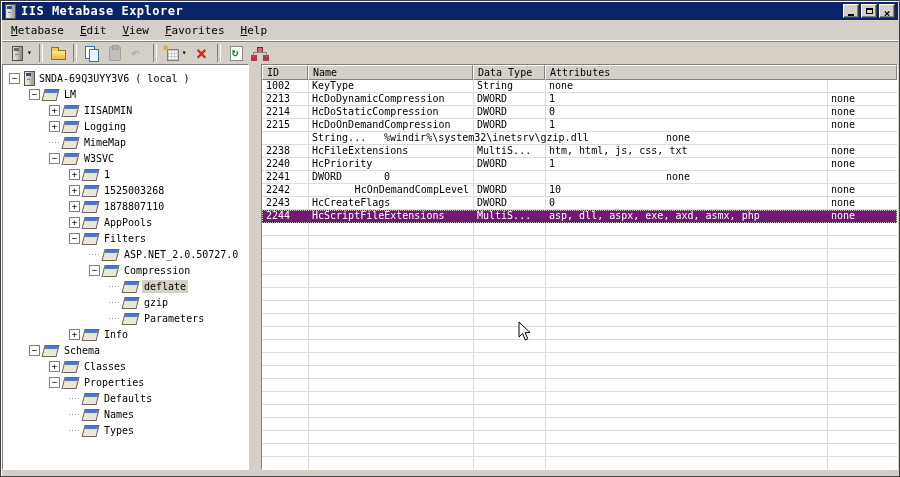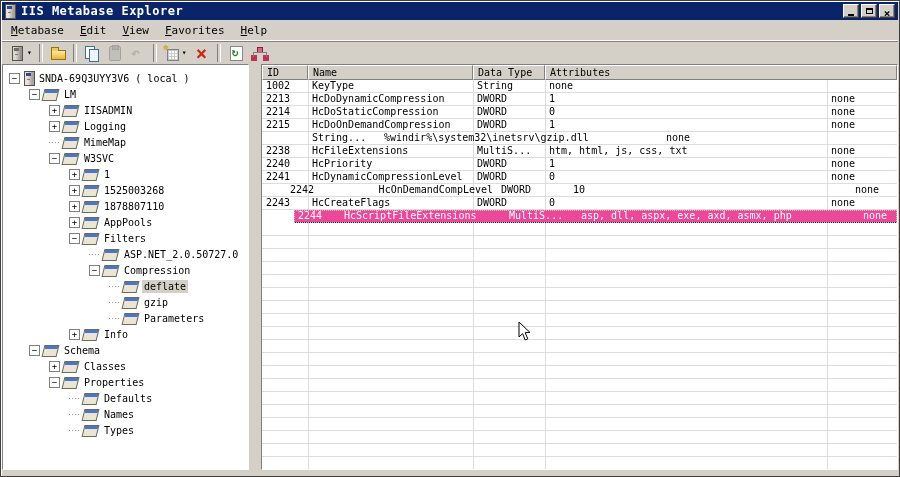--- a/index.html
+++ b/index.html
@@ -140,21 +140,21 @@
     box-sizing:border-box;padding:1px 4px;background:#d4d0c8;white-space:nowrap;overflow:hidden;
     border:1px solid;border-color:#fff #808080 #808080 #fff;flex:none;
   }
   .lbody{flex:1;position:relative;font-size:10px;display:flex;flex-direction:column;overflow:hidden;}
   .vline{position:absolute;top:0;bottom:0;width:1px;background:#dcdcdc;}
   .lrow{
     display:flex;height:13px;flex:none;box-sizing:border-box;line-height:12px;
     border-bottom:1px solid #dcdcdc;position:relative;background:transparent;color:#000;
   }
   .lcell{box-sizing:border-box;padding:0 4px;white-space:nowrap;overflow:hidden;flex:none;}
-  .lrow.selected{background:#ec4899;color:#fff;border-bottom-color:#0a246a;outline:1px dotted #c8c4bc;outline-offset:-1px;margin-left:32px;}
+  .lrow.selected{background:#701a75;color:#fff;border-bottom-color:#0a246a;outline:1px dotted #c8c4bc;outline-offset:-1px;}
   .filler{
     flex:1;position:relative;
     background:repeating-linear-gradient(to bottom,transparent 0 12px,#dcdcdc 12px 13px);
   }
 
   
   #cursor{position:absolute;left:518px;top:321px;pointer-events:none;}
 </style>
 </head>
 <body>
@@ -480,31 +480,30 @@
   <span class="lcell" style="width: 72px;">DWORD</span>
 
   <span class="lcell" style="width: 282px;">1</span>
 
   <span class="lcell" style="flex: 1 1 0%;">none</span>
 </div>
 
   <div class="lrow">
   <span class="lcell" style="width: 46px;">2241</span>
 
-  <span class="lcell" style="width: 165px;">HcDynamicCompressionLevel</span>
 
   <span class="lcell" style="width: 72px;">DWORD</span>
 
   <span class="lcell" style="width: 282px;">0</span>
 
   <span class="lcell" style="flex: 1 1 0%;">none</span>
 </div>
 
   <div class="lrow">
-  <span class="lcell" style="width: 46px; margin-left: 24px;">2242</span>
+  <span class="lcell" style="width: 46px;">2242</span>
 
   <span class="lcell" style="width: 165px; text-align: right;">HcOnDemandCompLevel</span>
 
   <span class="lcell" style="width: 72px;">DWORD</span>
 
   <span class="lcell" style="width: 282px;">10</span>
 
   <span class="lcell" style="flex: 1 1 0%;">none</span>
 </div>
 

